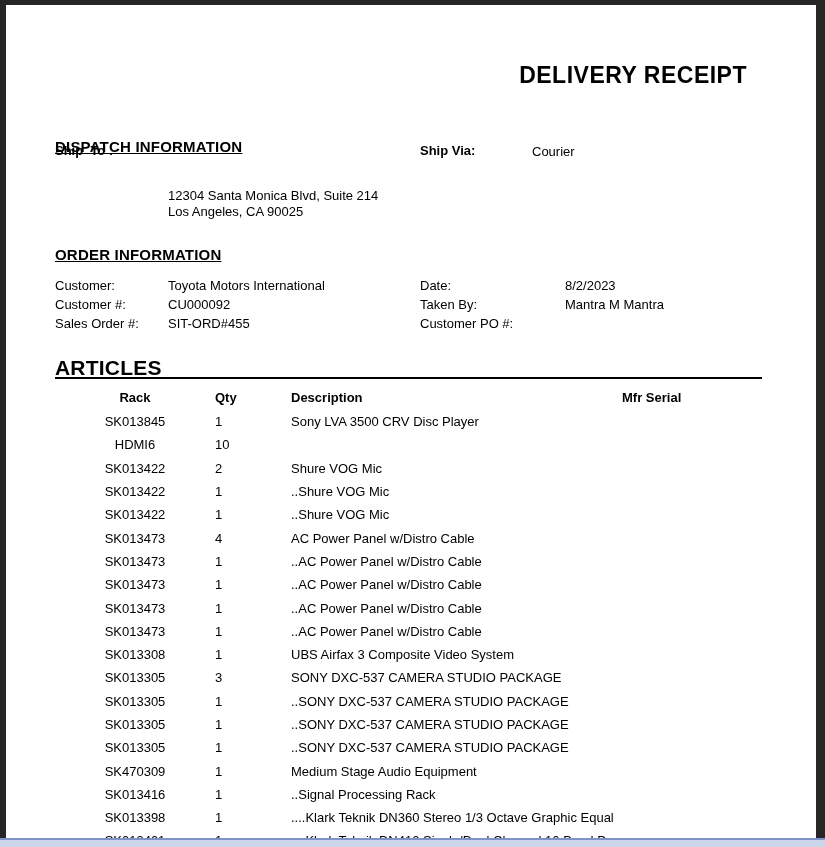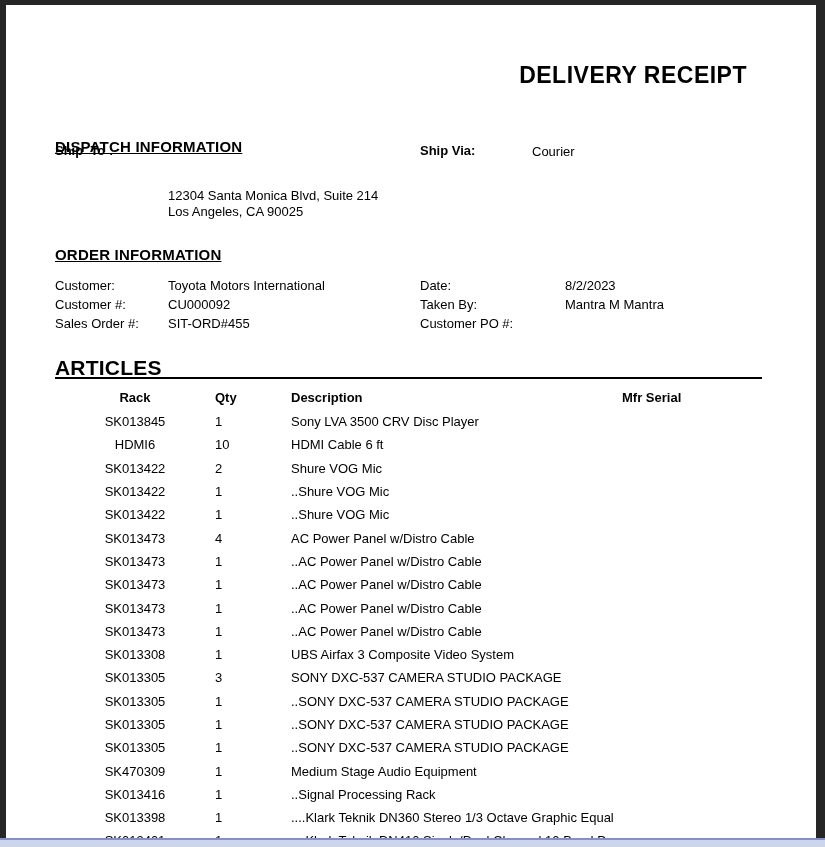--- a/index.html
+++ b/index.html
@@ -115,21 +115,20 @@
   <div class="trow">
     <div class="c-item">SK013845</div>
     <div class="c-qty">1</div>
     <div class="c-desc">Sony LVA 3500 CRV Disc Player</div>
     <div class="c-mfr"></div>
   </div>
 
   <div class="trow">
     <div class="c-item">HDMI6</div>
     <div class="c-qty">10</div>
-    <div class="c-desc">HDMI Cable 6 ft</div>
     <div class="c-mfr"></div>
   </div>
 
   <div class="trow">
     <div class="c-item">SK013422</div>
     <div class="c-qty">2</div>
     <div class="c-desc">Shure VOG Mic</div>
     <div class="c-mfr"></div>
   </div>
 

